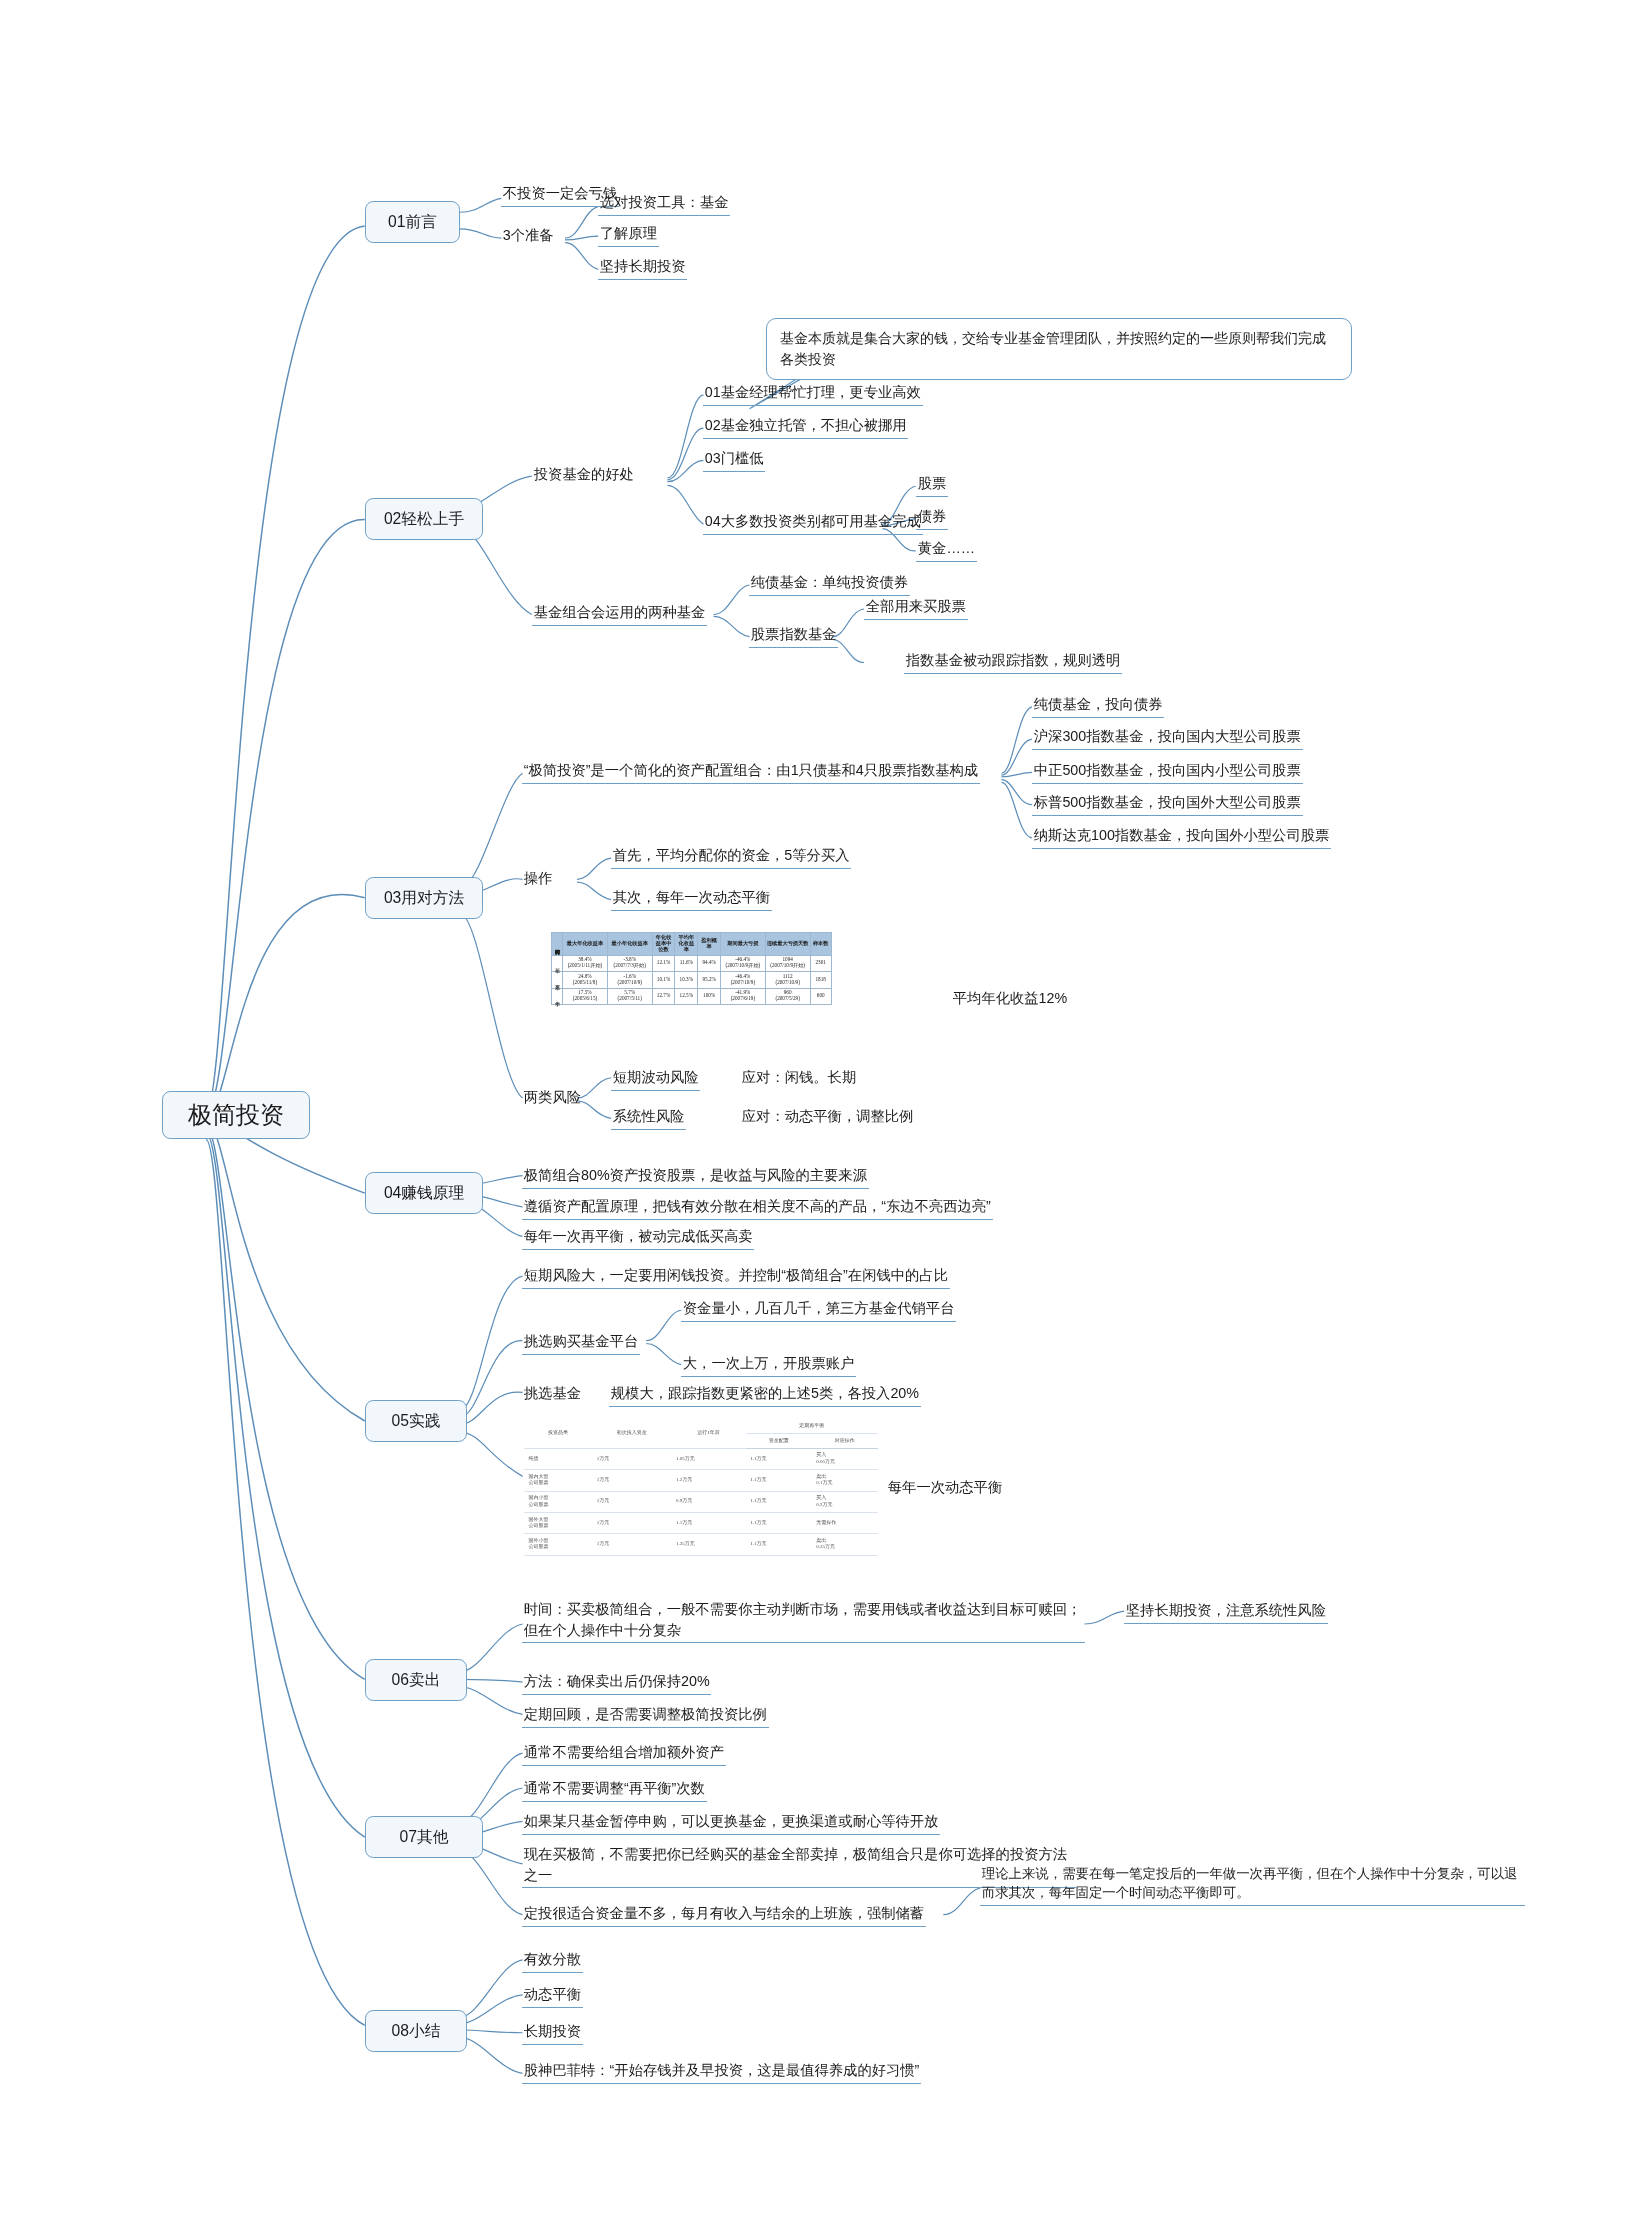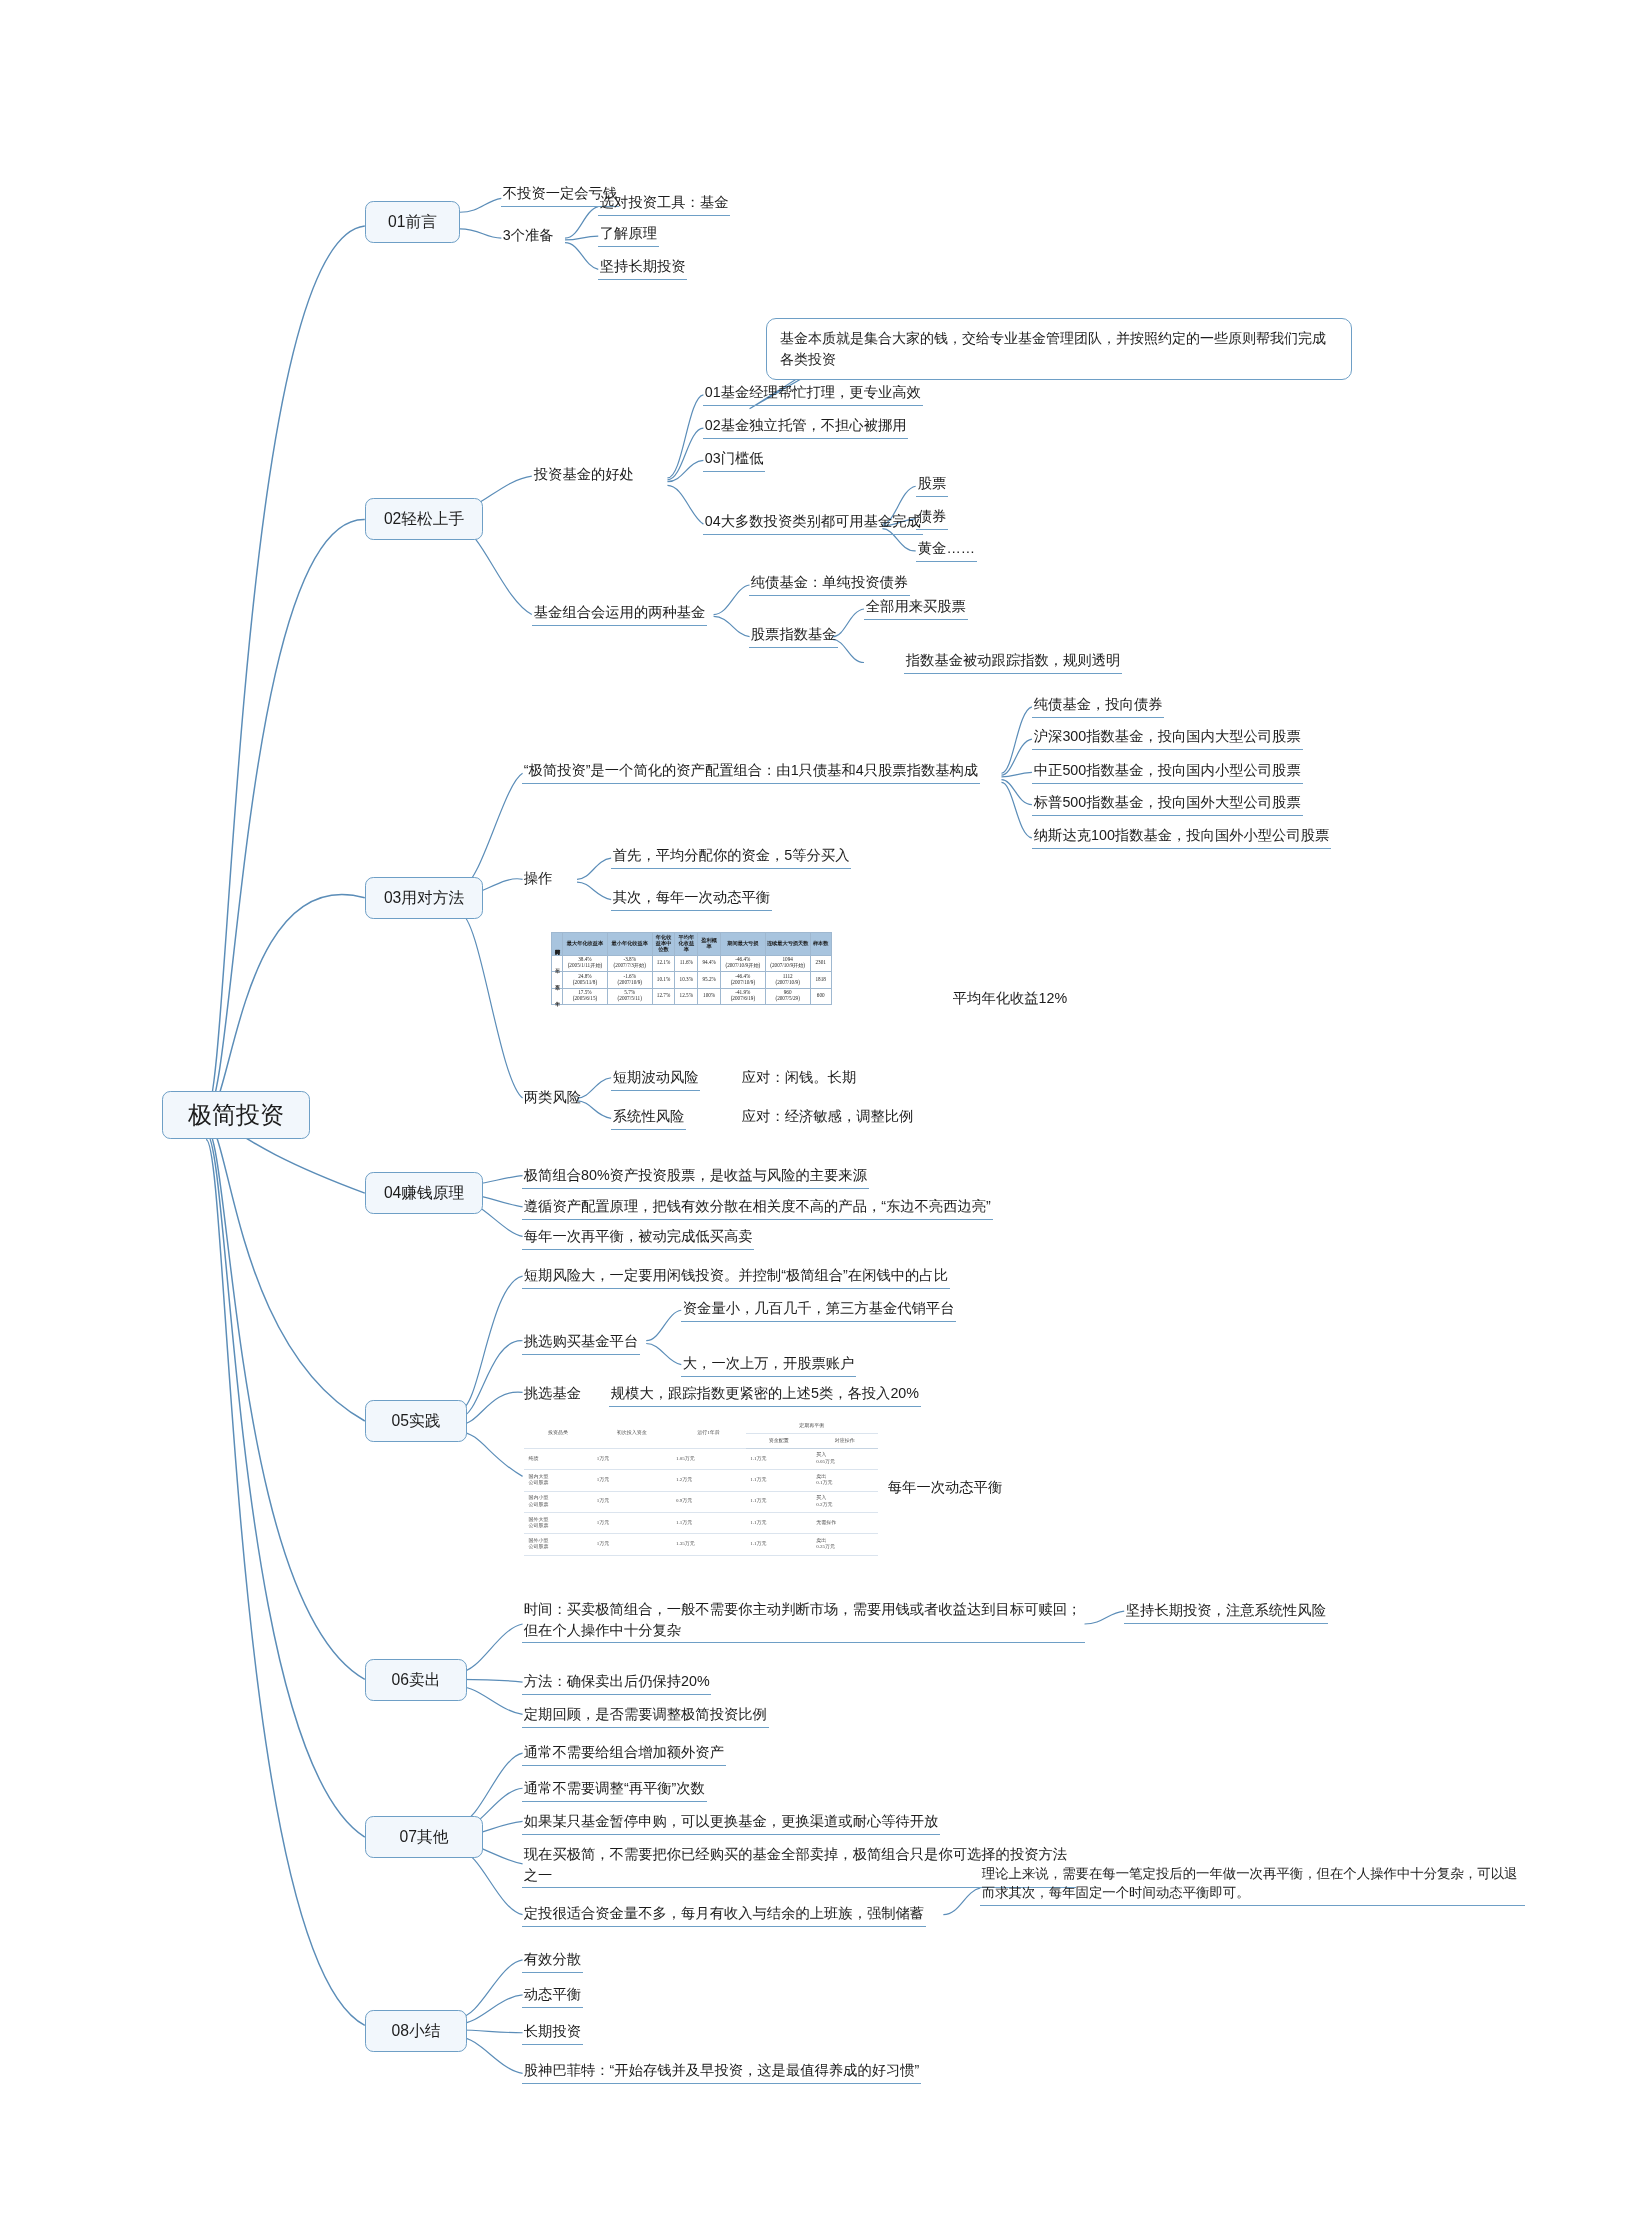--- a/index.html
+++ b/index.html
@@ -310,21 +310,21 @@
   <div class="node txt ul" style="left:611px;top:1067px;">
     <span>短期波动风险</span>
   </div>
   <div class="node txt nb" style="left:740px;top:1067px;">
     <span>应对：闲钱。长期</span>
   </div>
   <div class="node txt ul" style="left:611px;top:1106px;">
     <span>系统性风险</span>
   </div>
   <div class="node txt nb" style="left:740px;top:1106px;">
-    <span>应对：经济敏感，调整比例</span>
+    <span>应对：动态平衡，调整比例</span>
   </div>
 
   <div class="node boxed lvl1" style="left:365px;top:1172px;width:118px;height:42px;">
     <span>04赚钱原理</span>
   </div>
   <div class="node txt ul" style="left:522px;top:1165px;">
     <span>极简组合80%资产投资股票，是收益与风险的主要来源</span>
   </div>
   <div class="node txt ul" style="left:522px;top:1196px;">
     <span>遵循资产配置原理，把钱有效分散在相关度不高的产品，“东边不亮西边亮”</span>

